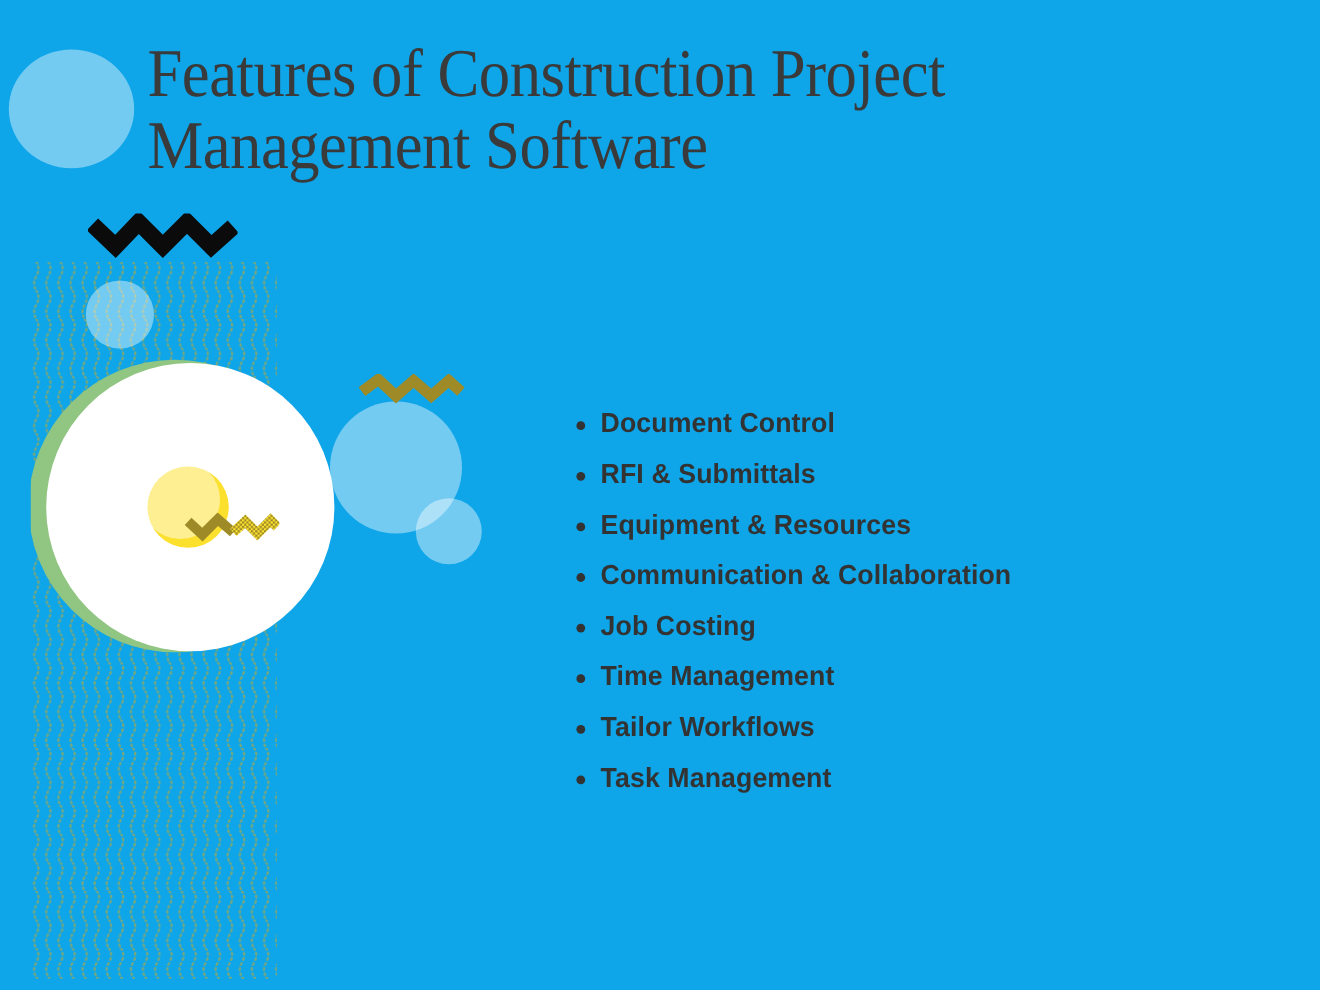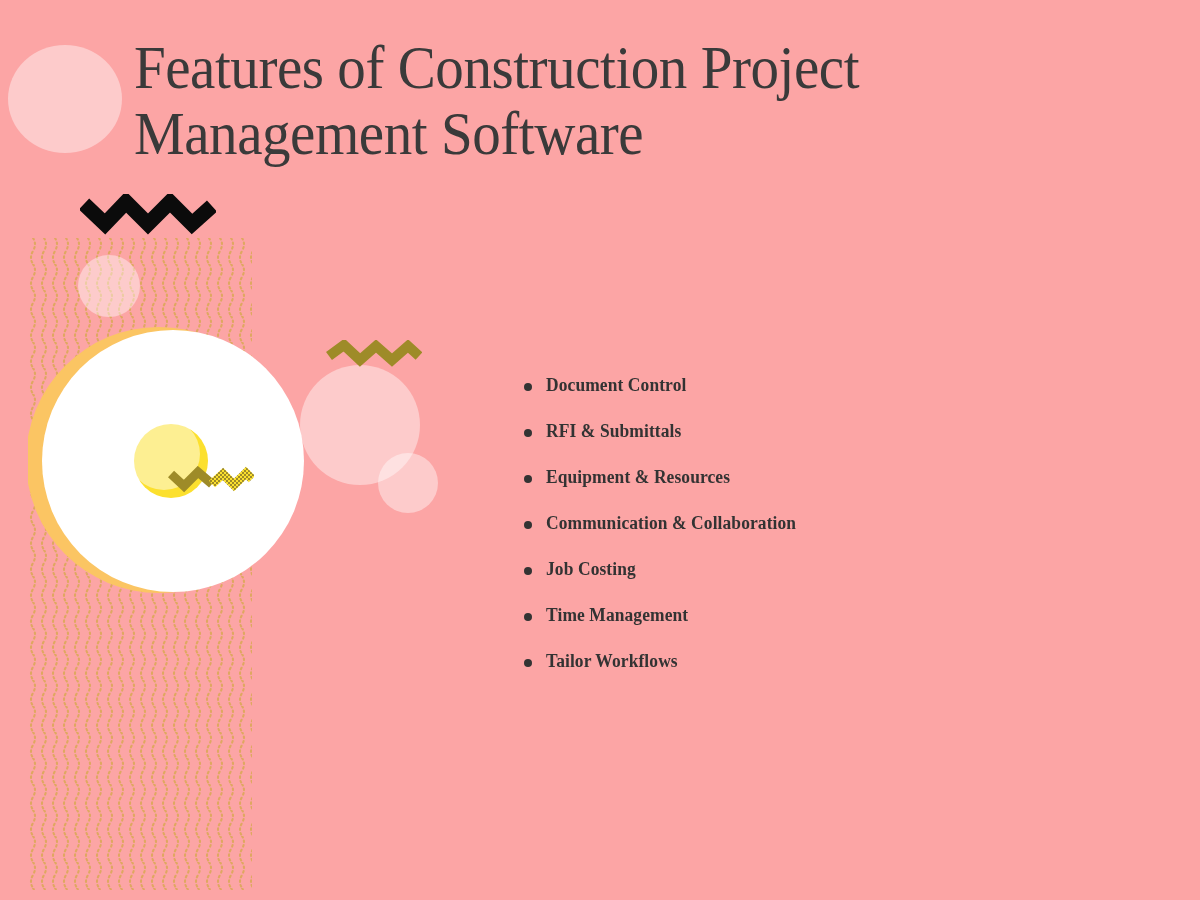--- a/index.html
+++ b/index.html
@@ -6,21 +6,21 @@
 
   html, body {
     width:1200px; height:900px;
     overflow:hidden;
     font-family:"Liberation Serif", serif;
   }
 
   #slide {
     position:relative;
     width:1200px; height:900px;
-    background:#fca5a5;
+    background:#0ea5e9;
     overflow:hidden;
   }
 
   
   .deco { position:absolute; pointer-events:none; }
 
   
   #wave-texture {
     left:28px; top:238px;
     width:224px; height:652px;
@@ -85,23 +85,23 @@
     left:518px; top:362px;
     width:660px;
     list-style:none;
   }
   #feature-list li {
     position:relative;
     padding-left:28px;
     height:46px;
     line-height:46px;
     color:#333333;
-    font-family:Liberation Serif, serif;
+    font-family:Liberation Sans, sans-serif;
     font-weight:700;
-    font-size:18px;
+    font-size:25px;
     letter-spacing:.1px;
     white-space:nowrap;
   }
   #feature-list li::before {
     content:"";
     position:absolute;
     left:6px; top:21px;
     width:8px; height:8px;
     border-radius:50%;
     background:#333333;
@@ -163,15 +163,16 @@
 Management Software</h1>
 
   <ul id="feature-list">
       <li><span class="feature-text">Document Control</span></li>
       <li><span class="feature-text">RFI &amp; Submittals</span></li>
       <li><span class="feature-text">Equipment &amp; Resources</span></li>
       <li><span class="feature-text">Communication &amp; Collaboration</span></li>
       <li><span class="feature-text">Job Costing</span></li>
       <li><span class="feature-text">Time Management</span></li>
       <li><span class="feature-text">Tailor Workflows</span></li>
+      <li><span class="feature-text">Task Management</span></li>
     </ul>
 
 </div>
 
 </body></html>

